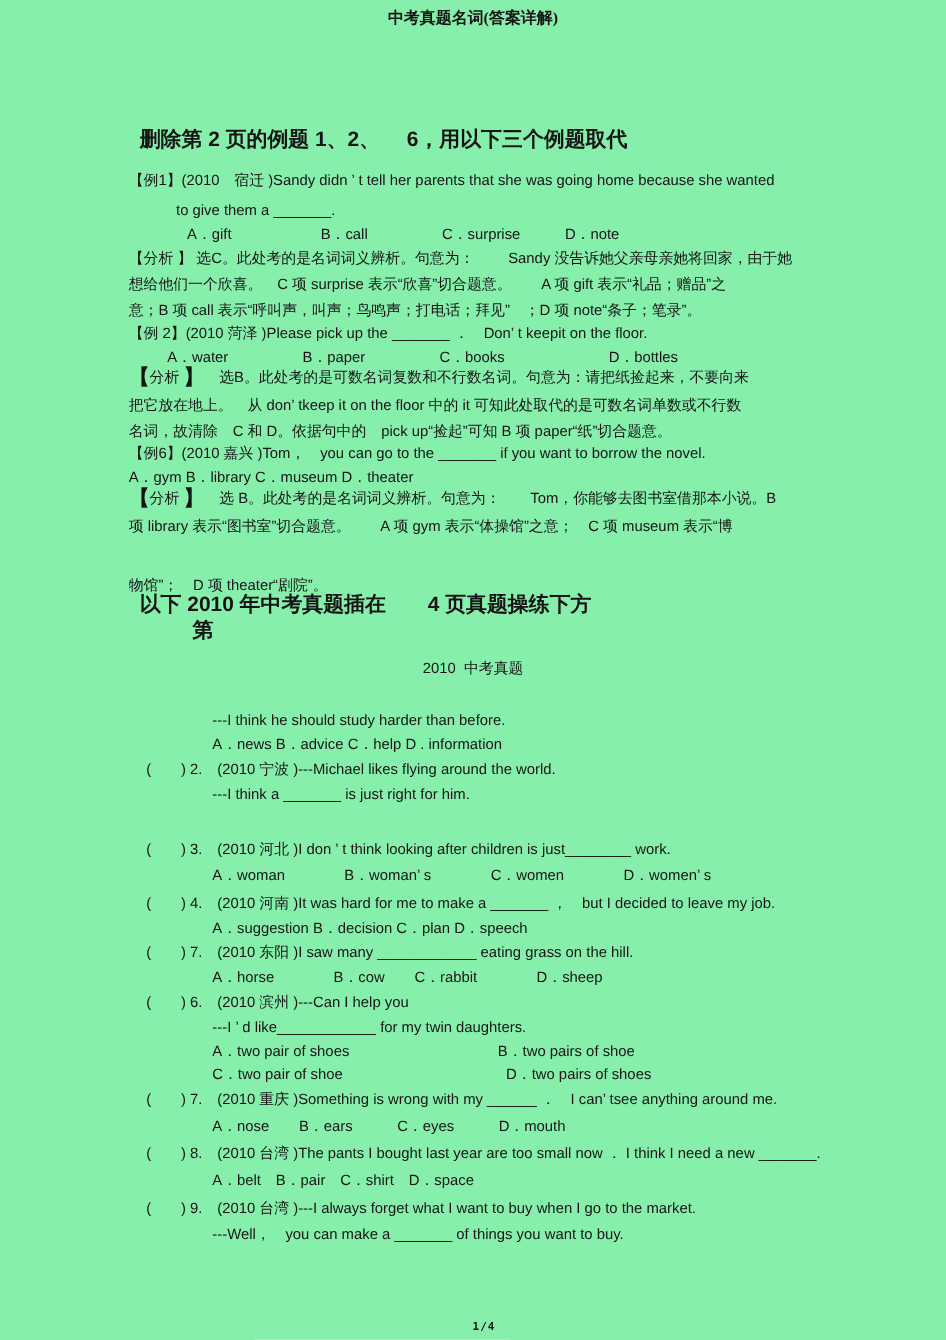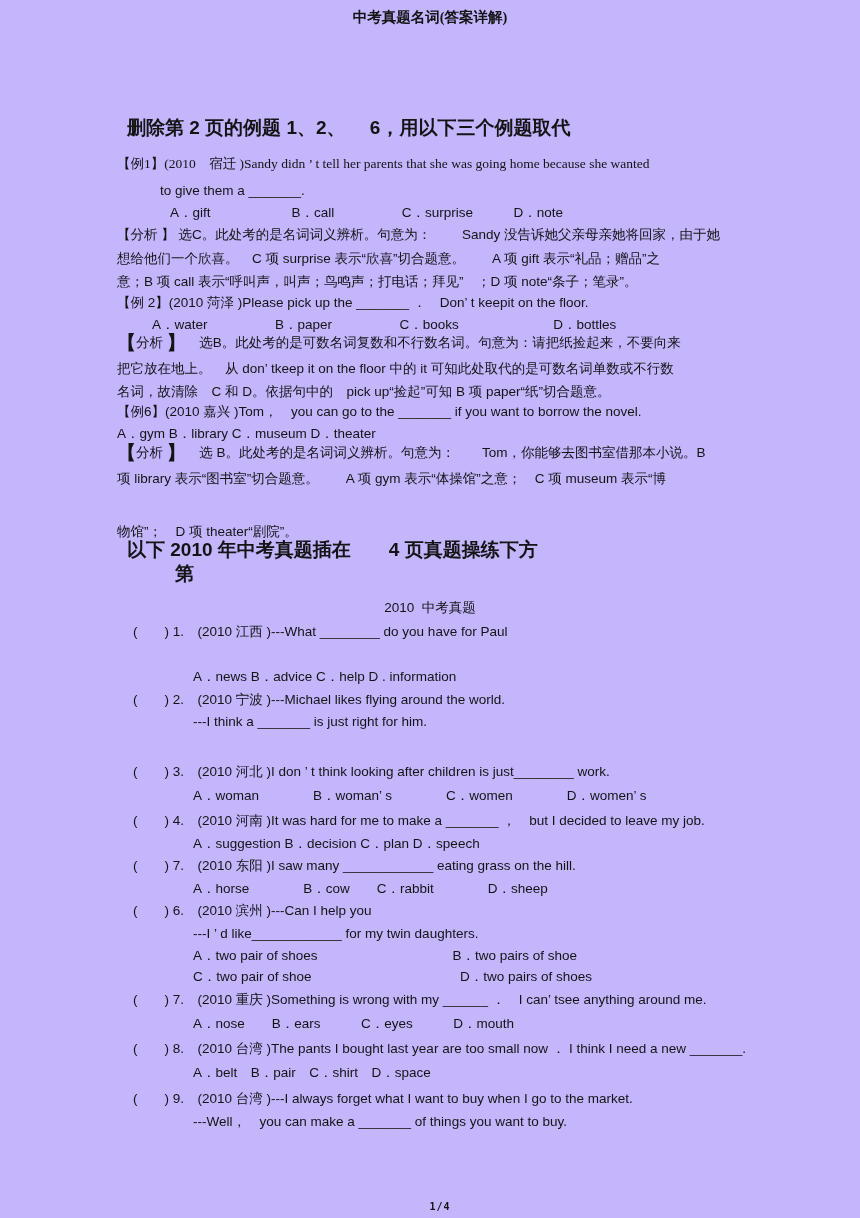--- a/index.html
+++ b/index.html
@@ -1,21 +1,21 @@
 <!DOCTYPE html>
 <html><head>
 <meta charset="utf-8">
 <style>
   html,body{margin:0;padding:0;background:#ffffff;}
   body{
     width:860px;height:1218px;position:relative;overflow:hidden;
     font-family:"Liberation Sans","DejaVu Sans",sans-serif;
     color:#141414;
   }
-  .page{position:absolute;inset:0;background:#c4b5fd;}
+  .page{position:absolute;inset:0;background:#86efac;}
   .ln{
     position:absolute;white-space:pre;
     font-size:13.5px;line-height:18px;
     font-family:"Liberation Sans","DejaVu Sans",sans-serif;
   }
   .title{
     left:0;right:0;text-align:center;
     font-family:"Liberation Serif","DejaVu Serif",serif;
     font-size:14.5px;font-weight:700;
   }
@@ -32,21 +32,21 @@
 </style>
 </head>
 <body>
 
 <div class="page">
 
   <div class="ln title" style="top:8px;">中考真题名词(答案详解)</div>
 
   <div class="ln h" style="top:116px;left:127px;">删除第 2 页的例题 1、2、　 6，用以下三个例题取代</div>
 
-  <div class="ln" style="top:155px;left:117px;font-family:Liberation Serif, serif;">【例1】(2010　宿迁 )Sandy didn ’ t tell her parents that she was going home because she wanted</div>
+  <div class="ln" style="top:155px;left:117px;">【例1】(2010　宿迁 )Sandy didn ’ t tell her parents that she was going home because she wanted</div>
   <div class="ln" style="top:182px;left:160px;">to give them a _______.</div>
   <div class="ln" style="top:204px;left:170px;">A．gift　　　　　　B．call　　　　　C．surprise　　　D．note</div>
   <div class="ln" style="top:226px;left:117px;">【分析 】 选C。此处考的是名词词义辨析。句意为：　　 Sandy 没告诉她父亲母亲她将回家，由于她</div>
   <div class="ln" style="top:250px;left:117px;">想给他们一个欣喜。　C 项 surprise 表示“欣喜”切合题意。　　A 项 gift 表示“礼品；赠品”之</div>
   <div class="ln" style="top:273px;left:117px;">意；B 项 call 表示“呼叫声，叫声；鸟鸣声；打电话；拜见”　；D 项 note“条子；笔录”。</div>
 
   <div class="ln" style="top:294px;left:117px;">【例 2】(2010 菏泽 )Please pick up the _______ ．　Don’ t keepit on the floor.</div>
   <div class="ln" style="top:316px;left:152px;">A．water　　　　　B．paper　　　　　C．books　　　　　　　D．bottles</div>
   <div class="ln" style="top:334px;left:117px;"><span class="bb">【</span><span>分析 </span><span class="bb">】</span><span>　选B。此处考的是可数名词复数和不行数名词。句意为：请把纸捡起来，不要向来</span></div>
   <div class="ln" style="top:360px;left:117px;">把它放在地上。　从 don’ tkeep it on the floor 中的 it 可知此处取代的是可数名词单数或不行数</div>
@@ -56,21 +56,21 @@
   <div class="ln" style="top:425px;left:117px;">A．gym B．library C．museum D．theater</div>
   <div class="ln" style="top:444px;left:117px;"><span class="bb">【</span><span>分析 </span><span class="bb">】</span><span>　选 B。此处考的是名词词义辨析。句意为：　　Tom，你能够去图书室借那本小说。B</span></div>
   <div class="ln" style="top:470px;left:117px;">项 library 表示“图书室”切合题意。　　A 项 gym 表示“体操馆”之意；　C 项 museum 表示“博</div>
   <div class="ln" style="top:493px;left:117px;margin-top:30px;">物馆”；　D 项 theater“剧院”。</div>
 
   <div class="ln h" style="top:538px;left:127px;">以下 2010 年中考真题插在　　4 页真题操练下方</div>
   <div class="ln h" style="top:562px;left:175px;">第</div>
 
   <div class="ln center" style="top:599px;">2010  中考真题</div>
 
-  <div class="ln" style="top:623px;left:133px;">(　　) 1.　(2010 江西 )---What ________ do you have for Paul</div>
+  <div class="ln" style="top:646px;left:193px;">---I think he should study harder than before.</div>
   <div class="ln" style="top:668px;left:193px;">A．news B．advice C．help D . information</div>
 
   <div class="ln" style="top:691px;left:133px;">(　　) 2.　(2010 宁波 )---Michael likes flying around the world.</div>
   <div class="ln" style="top:713px;left:193px;">---I think a _______ is just right for him.</div>
 
   <div class="ln" style="top:763px;left:133px;">(　　) 3.　(2010 河北 )I don ’ t think looking after children is just________ work.</div>
   <div class="ln" style="top:787px;left:193px;">A．woman　　　　B．woman’ s　　　　C．women　　　　D．women’ s</div>
 
   <div class="ln" style="top:812px;left:133px;">(　　) 4.　(2010 河南 )It was hard for me to make a _______ ，　but I decided to leave my job.</div>
   <div class="ln" style="top:835px;left:193px;">A．suggestion B．decision C．plan D．speech</div>

